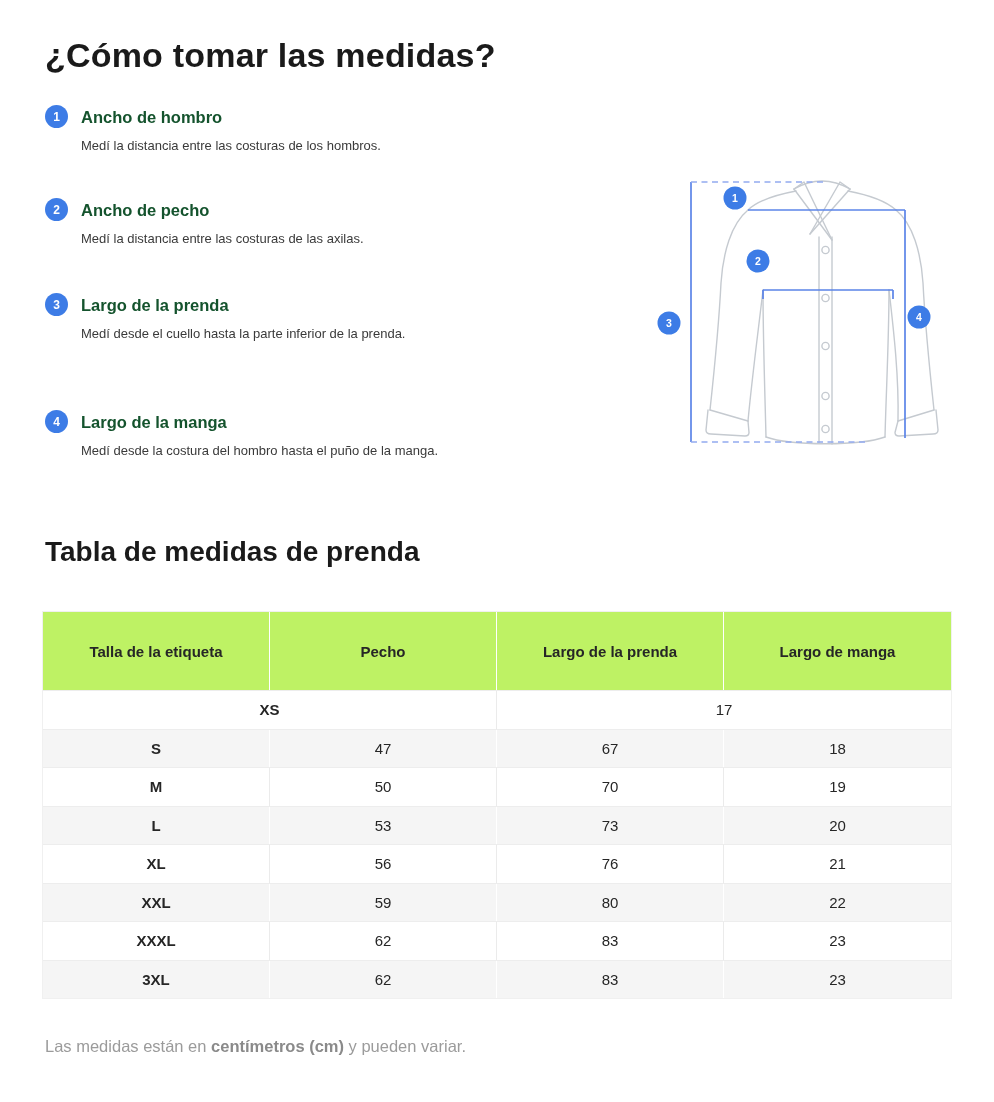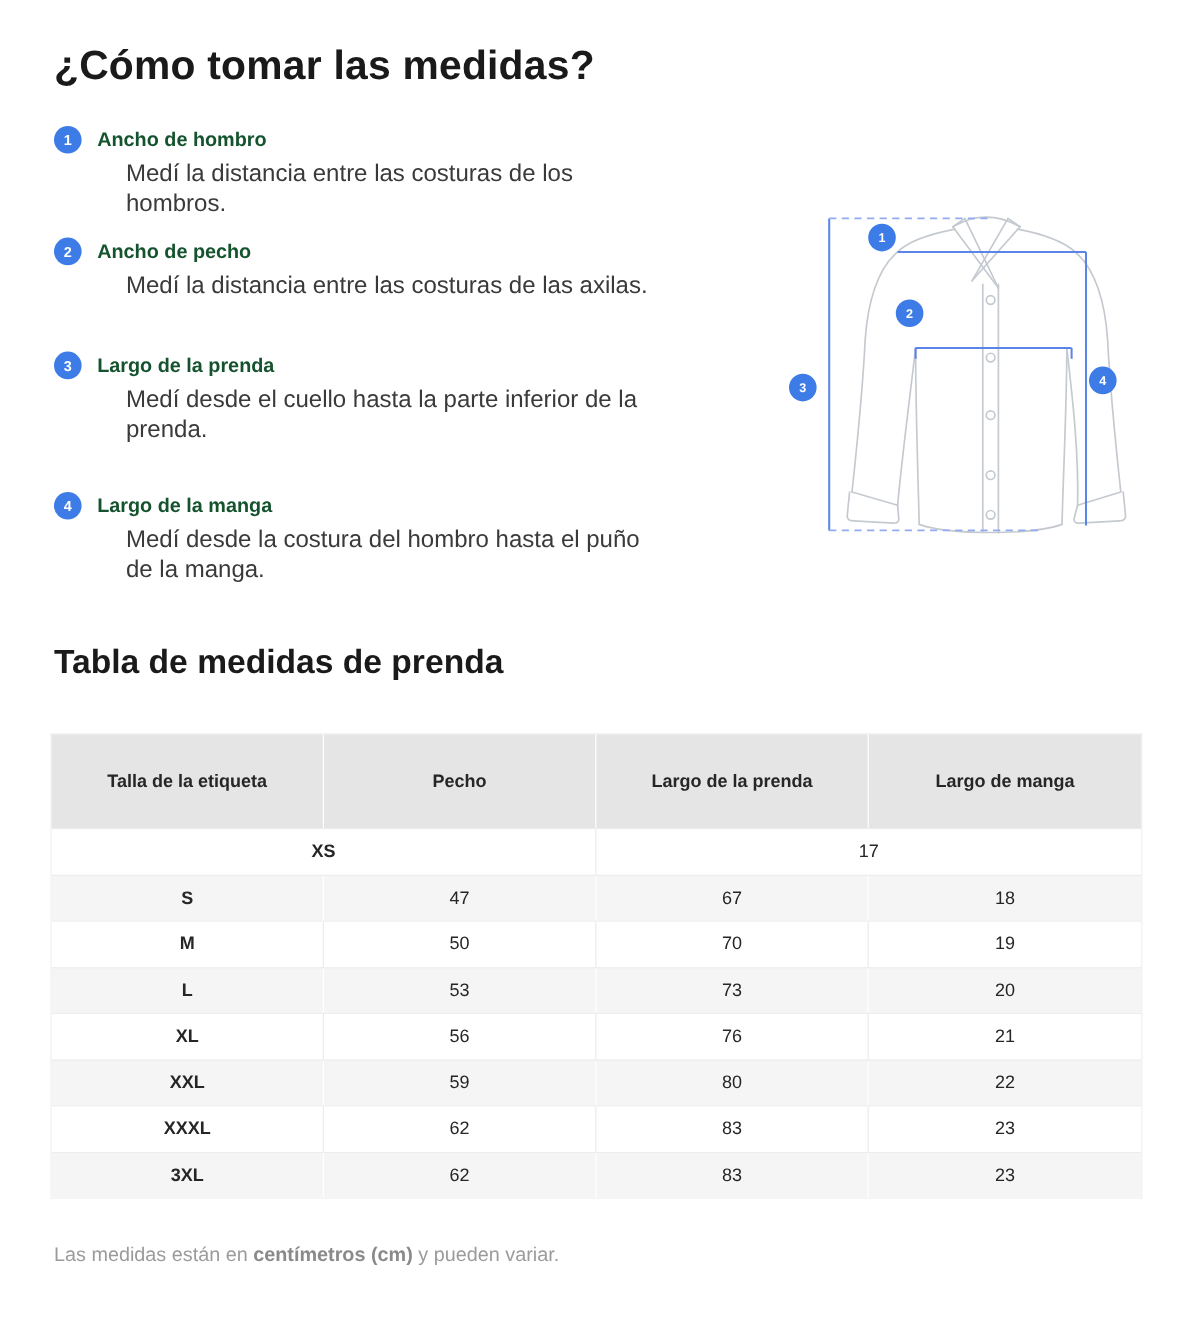--- a/index.html
+++ b/index.html
@@ -22,38 +22,38 @@
   .step-4 { top:411px; }
 
   .step-badge {
     flex:0 0 auto; width:23px; height:23px; border-radius:50%;
     background:#3d7ce6; color:#fff; font-size:12px; font-weight:bold;
     display:flex; align-items:center; justify-content:center; margin-right:13px;
     margin-top:-1px;
   }
   .step-text { max-width:478px; }
   .step-title { font-size:16.5px; font-weight:bold; color:#14532d; line-height:22px; }
-  .step-desc  { font-size:20px; color:#3a3a3a; line-height:25px; margin-top:5px;margin-left:24px; }
+  .step-desc  { font-size:13px; color:#3a3a3a; line-height:25px; margin-top:5px; }
 
   .diagram { position:absolute; left:653px; top:158px; width:340px; height:308px; }
   .diagram svg { display:block; }
 
   .table-title {
     position:absolute; left:45px; top:536px;
     font-size:28px; font-weight:bold; color:#1a1a1a;
   }
 
   .size-table {
     position:absolute; left:42px; top:611px; width:910px;
     border:1px solid #f0f0f0; font-size:15px; color:#262626;
   }
   .tr { display:flex; }
   .tr > div { flex:1 1 25%; text-align:center; }
   .thead {
-    background:#e5e5e5; height:78px;
+    background:#bef264; height:78px;
   }
   .thead > div {
     font-weight:bold; display:flex; align-items:center; justify-content:center;
     border-right:1px solid #ffffff;
   }
   .thead > div:last-child { border-right:none; }
   .tbody-row { height:38.5px; border-top:1px solid #ededed; }
   .tbody-row > div {
     display:flex; align-items:center; justify-content:center;
     border-right:1px solid #ebebeb;

